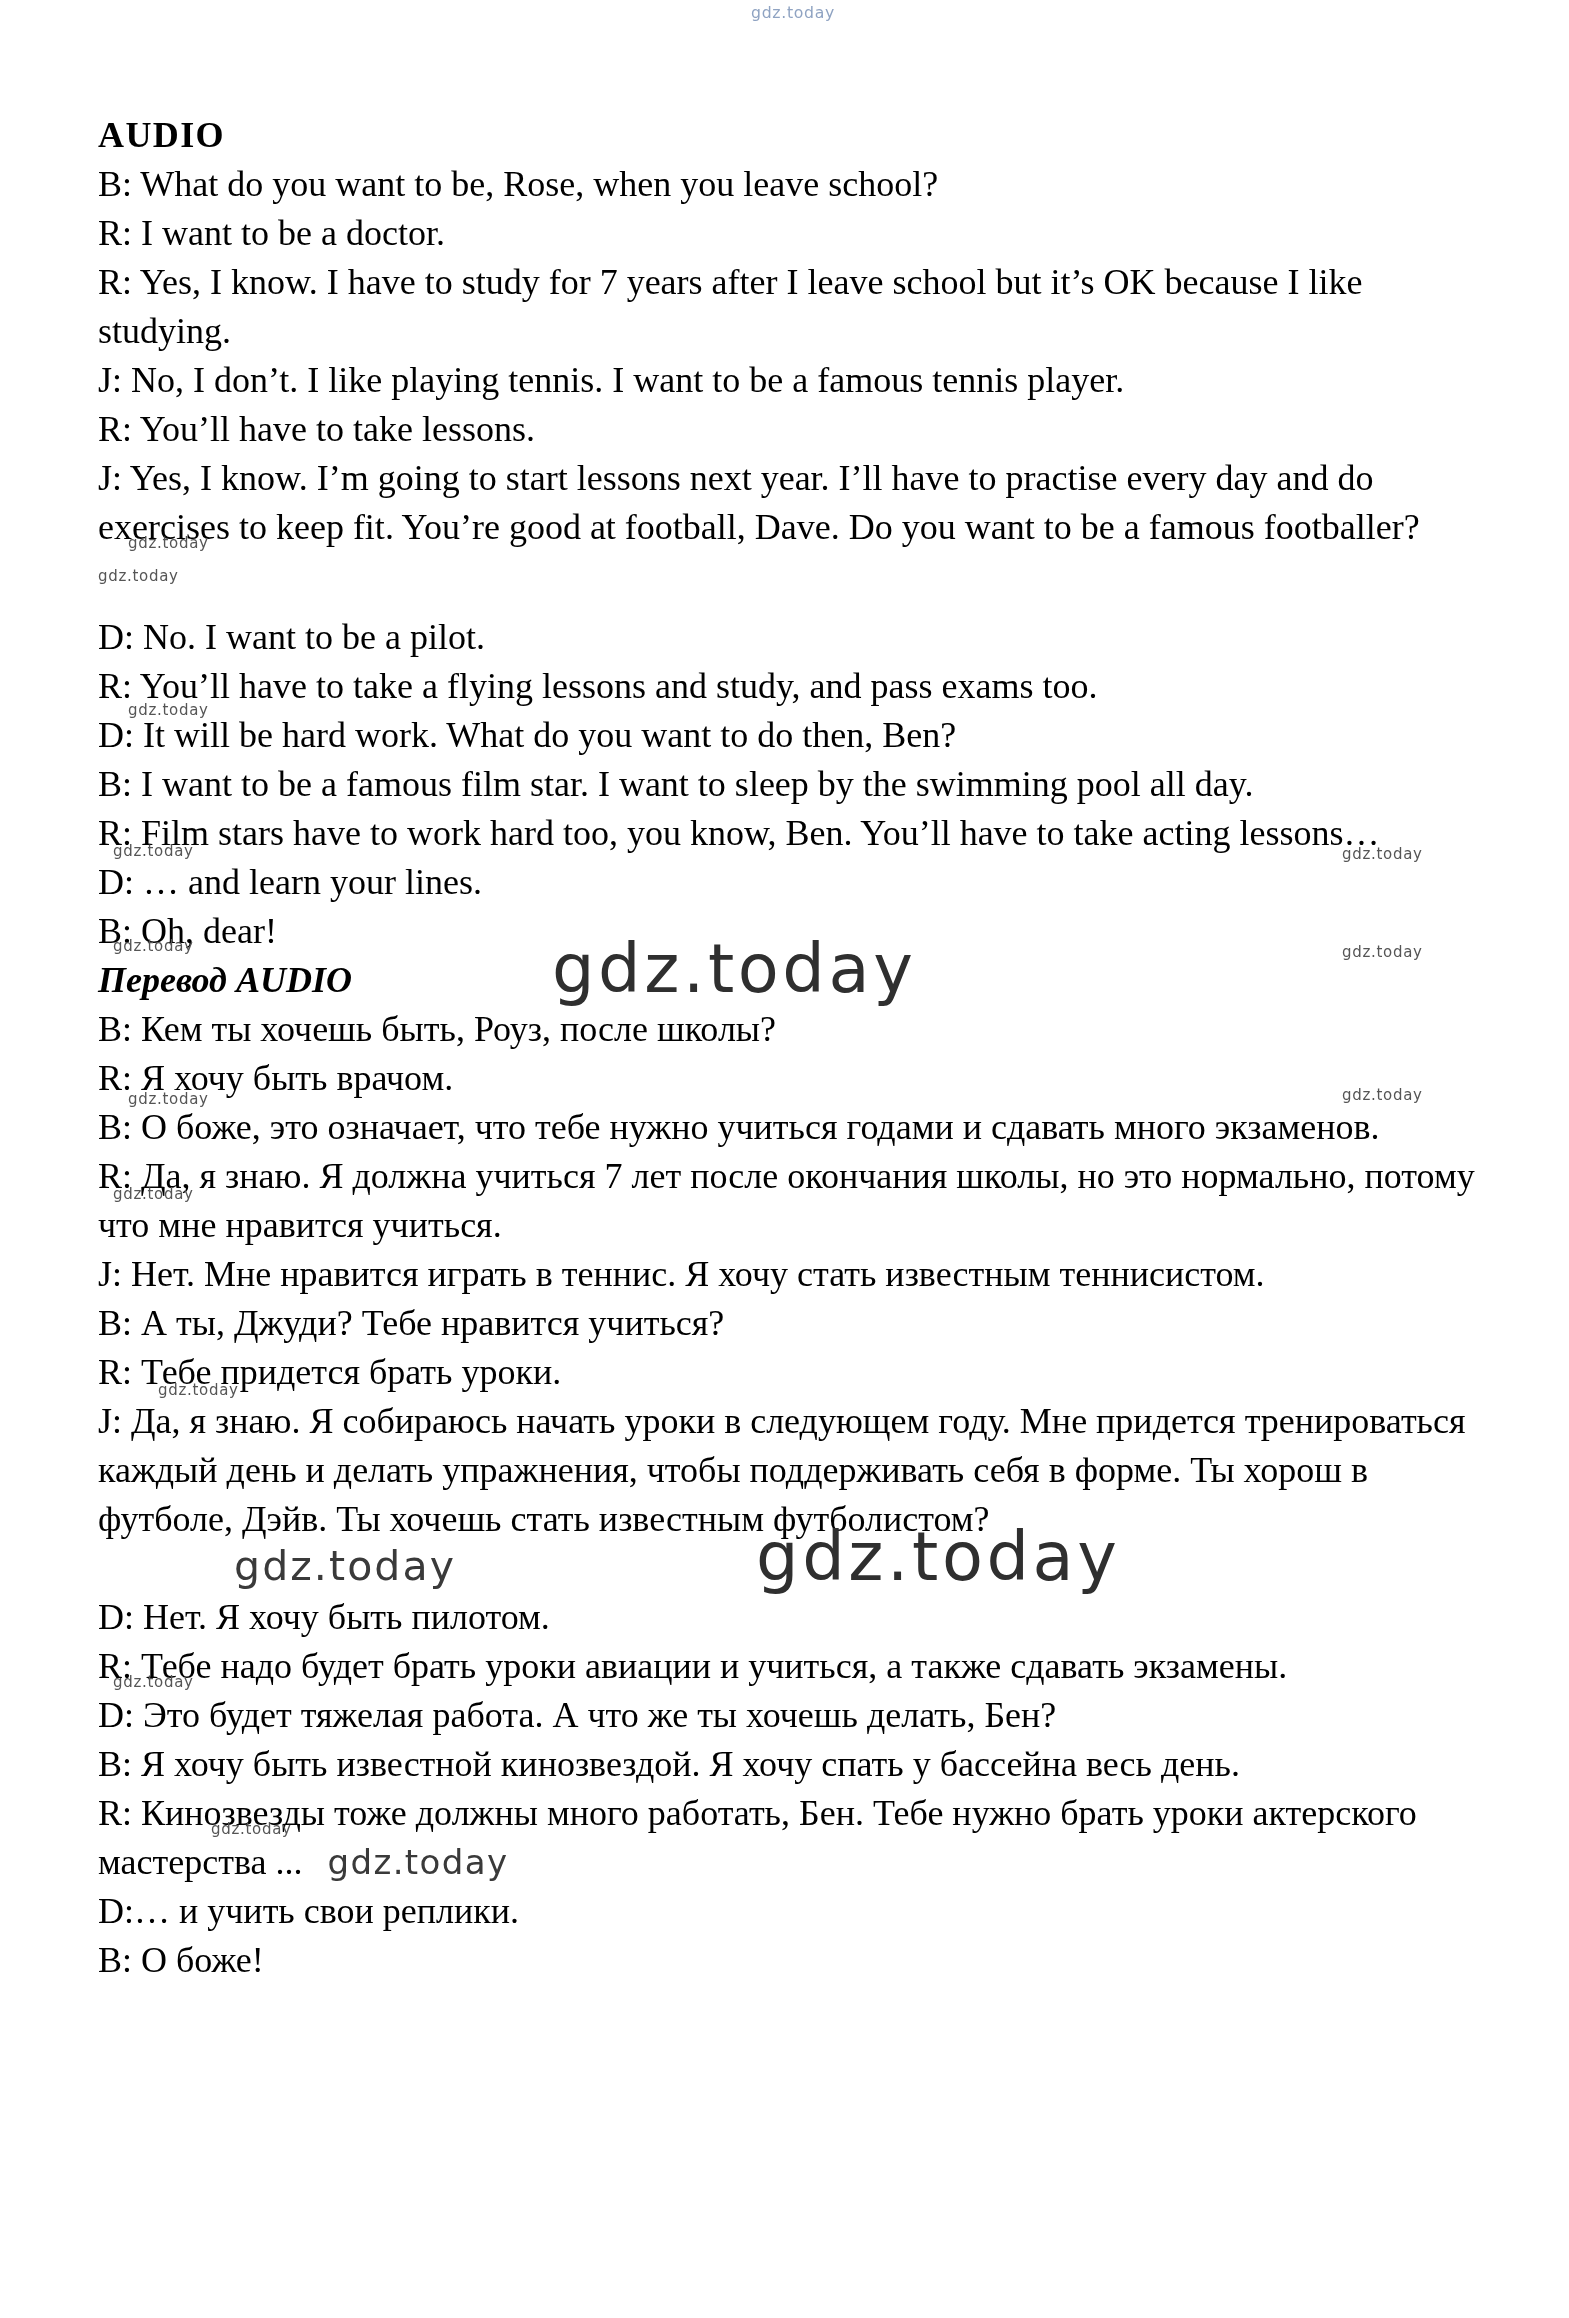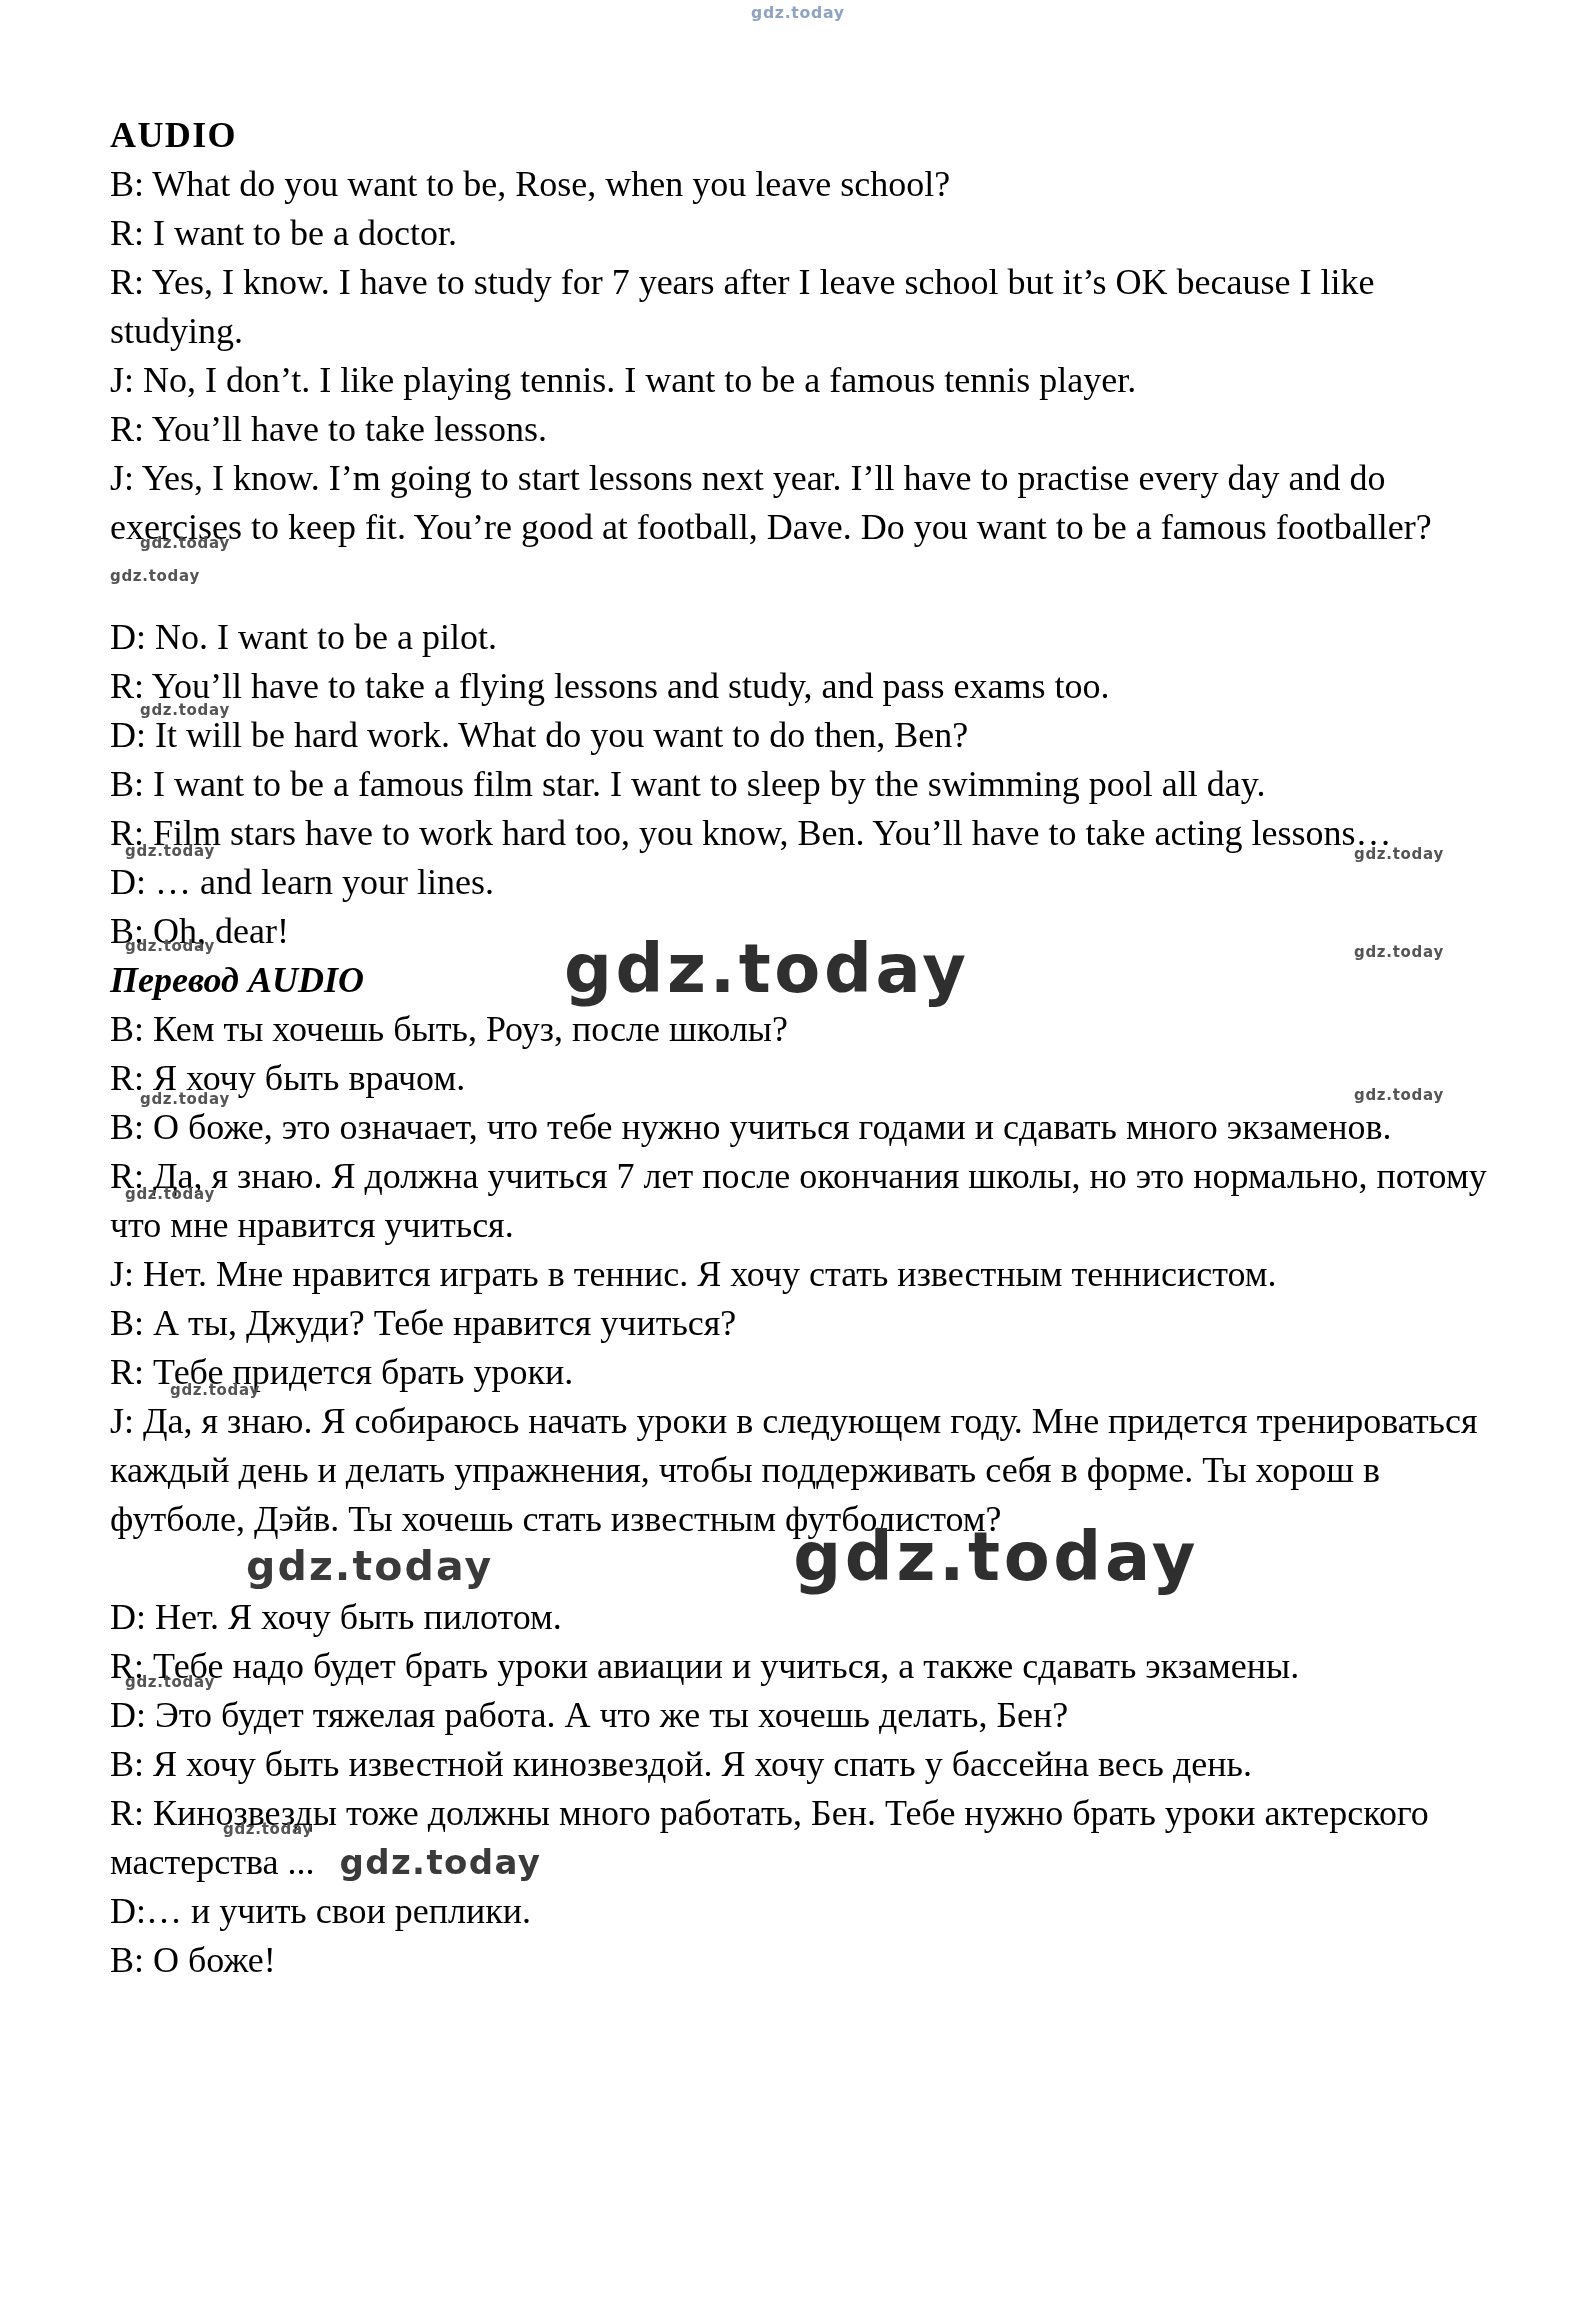--- a/index.html
+++ b/index.html
@@ -8,21 +8,20 @@
     background:#ffffff;
     position:relative;
     overflow:hidden;
     font-family:"Liberation Serif", serif;
     color:#000000;
   }
   .content {
     position:absolute;
     left:98px; top:111px;
     width:1380px;
-    margin-left:12px;
   }
   .heading-en {
     margin:0;
     font-size:36px; line-height:49px;
     font-weight:bold;
     letter-spacing:1.4px;
     position:relative;
   }
   .heading-ru {
     margin:0;
@@ -34,21 +33,21 @@
   }
   p.line {
     margin:0;
     font-size:36px;
     line-height:49px;
     position:relative;
   }
   
   .wm {
     font-family:"DejaVu Sans", sans-serif;
-    font-weight:700;
+    font-weight:400;
     font-style:normal;
     white-space:nowrap;
   }
   .wm-top {
     position:absolute;
     left:751px; top:2.9px;
     font-size:15.7px;
     color:#8fa3c2;
     letter-spacing:0.7px;
   }

